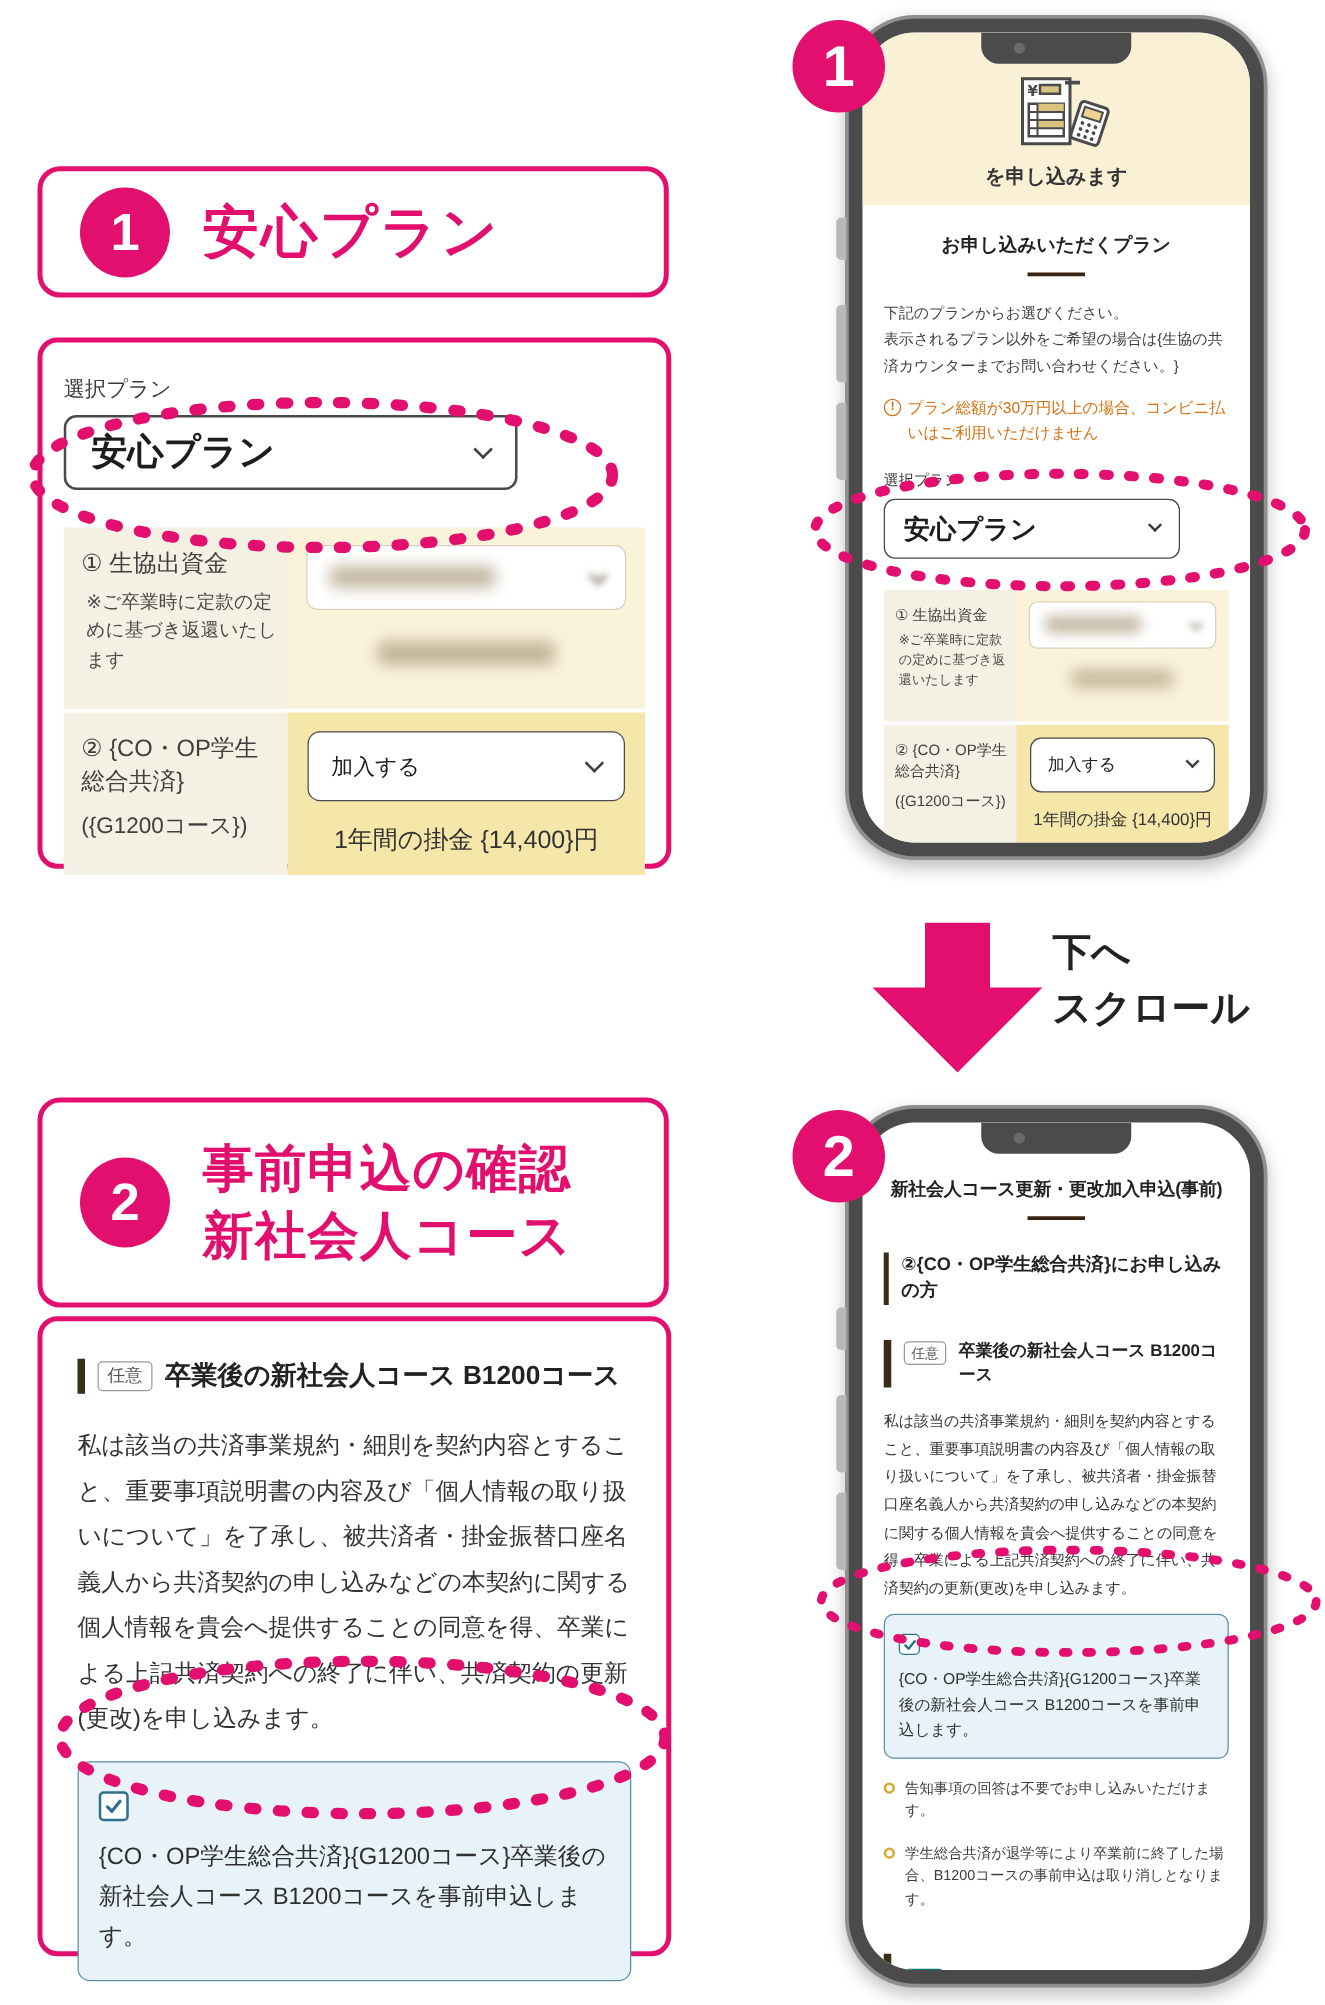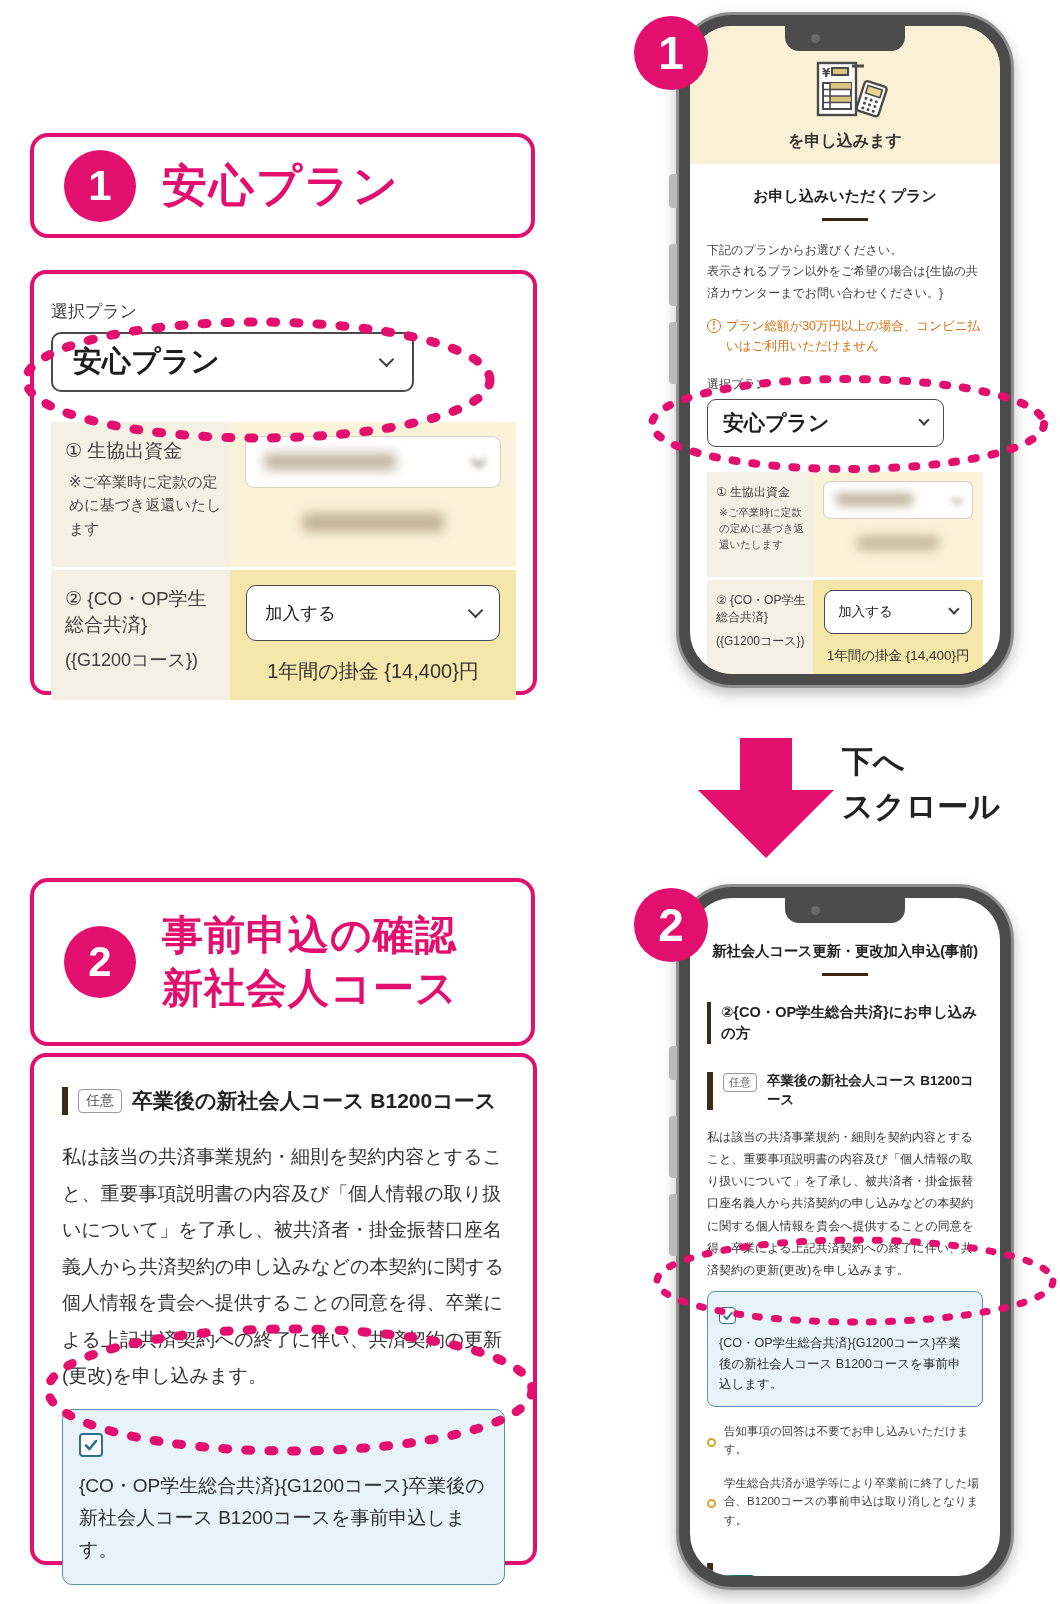--- a/index.html
+++ b/index.html
@@ -63,21 +63,21 @@
   #consent-card .sec-title { font-size:21px; font-weight:bold; color:#222; line-height:1.35; }
   #consent-card .body-text { margin-top:24px; font-size:19px; line-height:1.92; color:#333; }
   .callout { border:1.6px solid #5b8fa8; background:#e8f2f9; border-radius:10px; display:flex;
              gap:13px; align-items:flex-start;flex-direction:column; }
   #consent-card .callout { margin-top:14px; padding:17px 16px; }
   .checkbox { background:#fff; border:2px solid #2e6f8e; border-radius:4px; flex:0 0 auto;
               display:flex; align-items:center; justify-content:center; }
   #consent-card .checkbox { width:24px; height:24px; margin-top:6px; }
   .checkbox svg { width:80%; height:80%; }
   #consent-card .callout-text { font-size:19px; line-height:1.7; color:#2f2f2f; }
-  .note-item { display:flex; gap:11px; align-items:center; }
+  .note-item { display:flex; gap:11px; align-items:flex-start; }
   .bullet-ring { border-radius:50%; background:#fff; border:3px solid #d3a62c; flex:0 0 auto; }
   #consent-card .note-item { margin-top:24px; }
   #consent-card .bullet-ring { width:13px; height:13px; margin-top:5px; }
   #consent-card .note-text { font-size:17px; line-height:1.65; color:#3d3d3d; }
 
   
   .phone { position:absolute; width:338px; background:#8f8f8f; border-radius:56px; padding:3px;
            box-shadow:0 6px 14px rgba(0,0,0,.25); z-index:10; }
   .bezel { background:#4b4b4b; border-radius:53px; padding:11px; height:100%; }
   .screen { background:#fff; border-radius:42px; overflow:hidden; height:100%; position:relative; }

